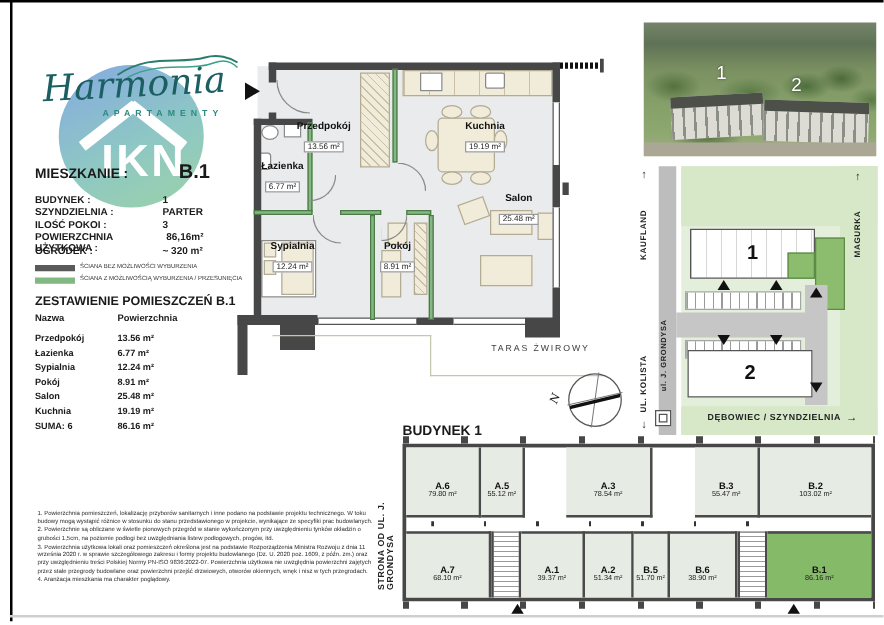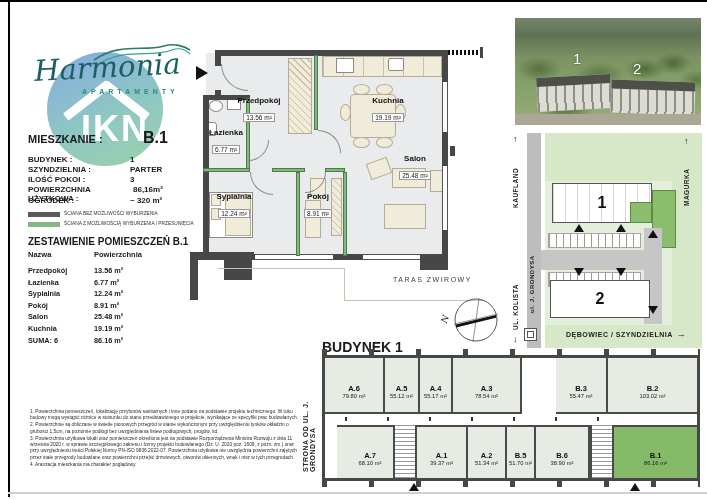--- a/index.html
+++ b/index.html
@@ -79,21 +79,21 @@
   .map-park{background:#fff repeating-linear-gradient(90deg,#9a9a9a 0 1px,transparent 1px 7px);
     border:1px solid #a5a5a5;box-sizing:border-box;}
   .map-bld{background:#fff;border:1.5px solid #555;box-sizing:border-box;
     background-image:repeating-linear-gradient(90deg,#d6d6d6 0 1px,transparent 1px 12px);}
   .map-num{font-size:16px;font-weight:bold;color:#111;}
   .vtext{writing-mode:vertical-rl;transform:rotate(180deg);font-size:6.5px;font-weight:bold;color:#222;
     letter-spacing:0.5px;}
   .map-arrow{font-size:9px;font-weight:bold;color:#222;}
   .map-bottom-label{font-size:7px;font-weight:bold;color:#222;letter-spacing:0.5px;}
   
-  .bld-title{font-size:14px;font-weight:bold;}
+  .bld-title{font-size:11px;font-weight:bold;}
   .bld{left:322px;top:355px;width:378px;height:126px;border:3px solid #474747;box-sizing:border-box;
     background:#fff;}
   .ucell{position:absolute;background:#e6ebe3;border-right:2px solid #4a4a4a;box-sizing:border-box;
     display:flex;flex-direction:column;align-items:center;justify-content:center;}
   .ucell.top{top:0;height:56px;border-bottom:2px solid #4a4a4a;}
   .ucell.bot{top:67px;height:53px;border-top:2px solid #4a4a4a;}
   .ucell.hl{background:#85ba68;}
   .uid{font-size:7.5px;font-weight:bold;color:#111;margin-top:12px;}
   .uarea{font-size:5.8px;color:#222;}
   .stair{position:absolute;top:67px;height:53px;background:#fff repeating-linear-gradient(180deg,#9a9a9a 0 1px,transparent 1px 4px);
@@ -338,40 +338,36 @@
 <div class="abs bld">
 
   <div class="ucell top" style="left:0;width:60px;">
     <div class="uid">A.6</div>
       <div class="uarea">79.80 m²</div>
   </div>
   <div class="ucell top" style="left:60px;width:35px;">
     <div class="uid">A.5</div>
       <div class="uarea">55.12 m²</div>
   </div>
-  <div class="ucell top" style="left:95px;width:33px;">
-    <div class="uid">A.4</div>
-      <div class="uarea">55.17 m²</div>
-  </div>
   <div class="ucell top" style="left:128px;width:69px;">
     <div class="uid">A.3</div>
       <div class="uarea">78.54 m²</div>
   </div>
   <div class="ucell top" style="left:231px;width:52px;">
     <div class="uid">B.3</div>
       <div class="uarea">55.47 m²</div>
   </div>
   <div class="ucell top" style="left:283px;width:89px;border-right:none;">
     <div class="uid">B.2</div>
       <div class="uarea">103.02 m²</div>
   </div>
 
   <div class="corr" style="position:absolute;left:20px;top:59px;width:290px;"></div>
 
-  <div class="ucell bot" style="left:12px;width:68px;">
+  <div class="ucell bot" style="left:0;width:68px;">
     <div class="uid">A.7</div>
       <div class="uarea">68.10 m²</div>
   </div>
   <div class="stair" style="left:68px;width:24px;"></div>
   <div class="ucell bot" style="left:92px;width:51px;">
     <div class="uid">A.1</div>
       <div class="uarea">39.37 m²</div>
   </div>
   <div class="ucell bot" style="left:143px;width:39px;">
     <div class="uid">A.2</div>

